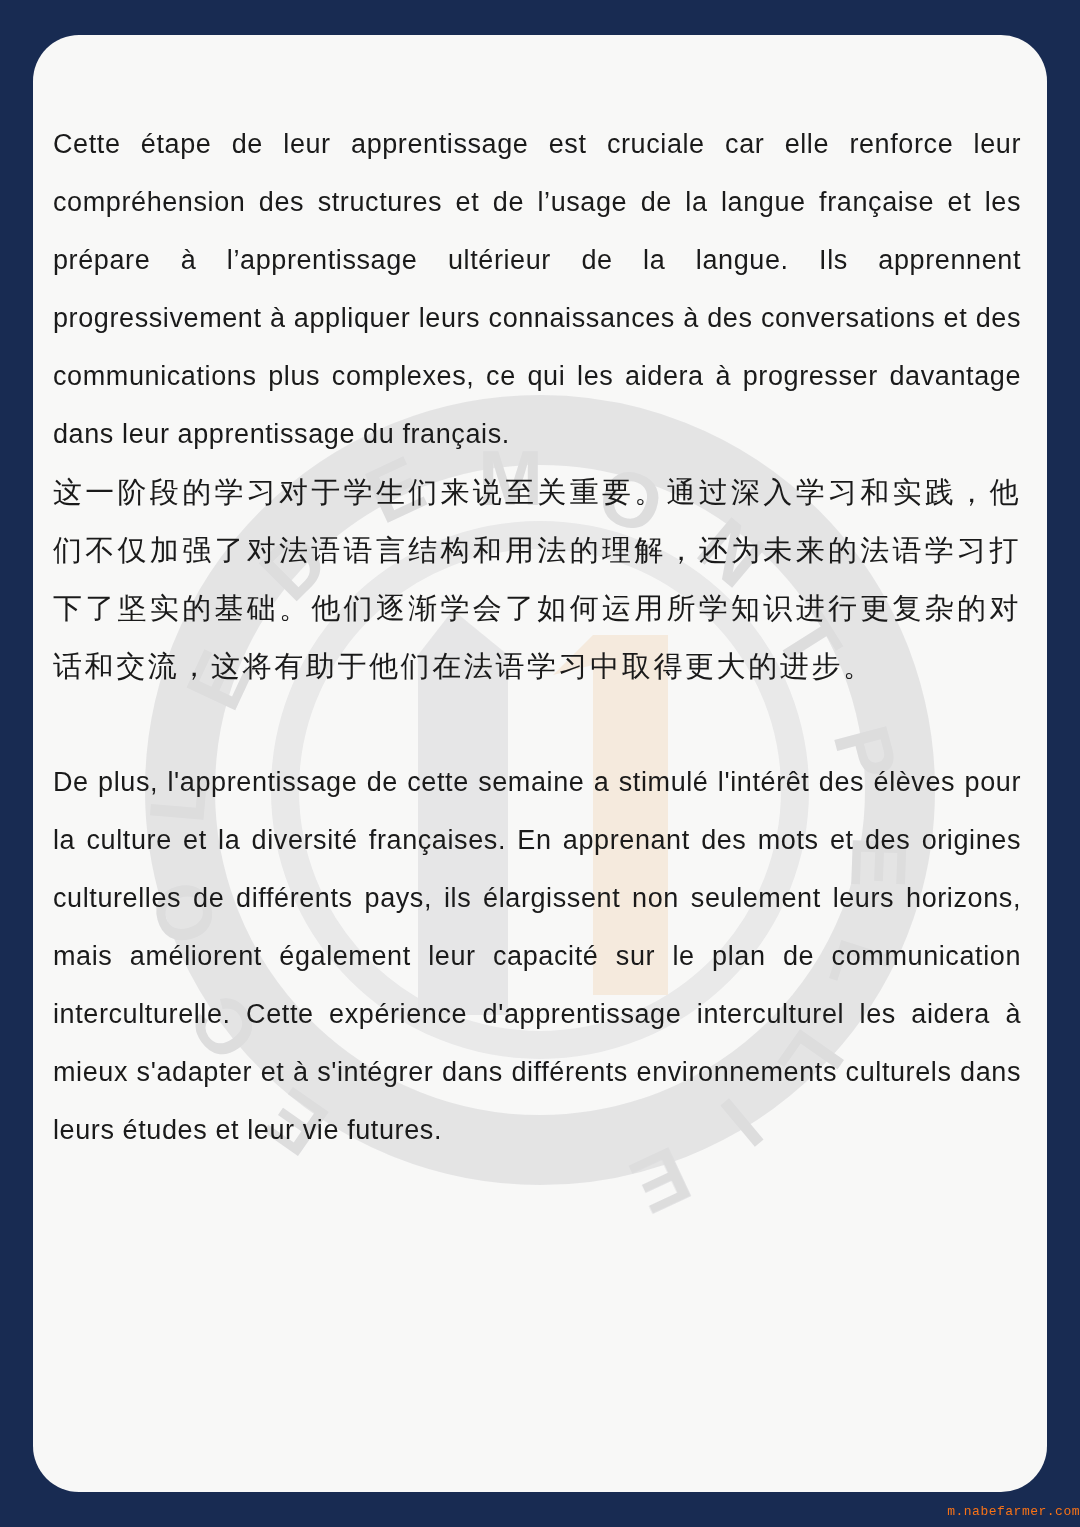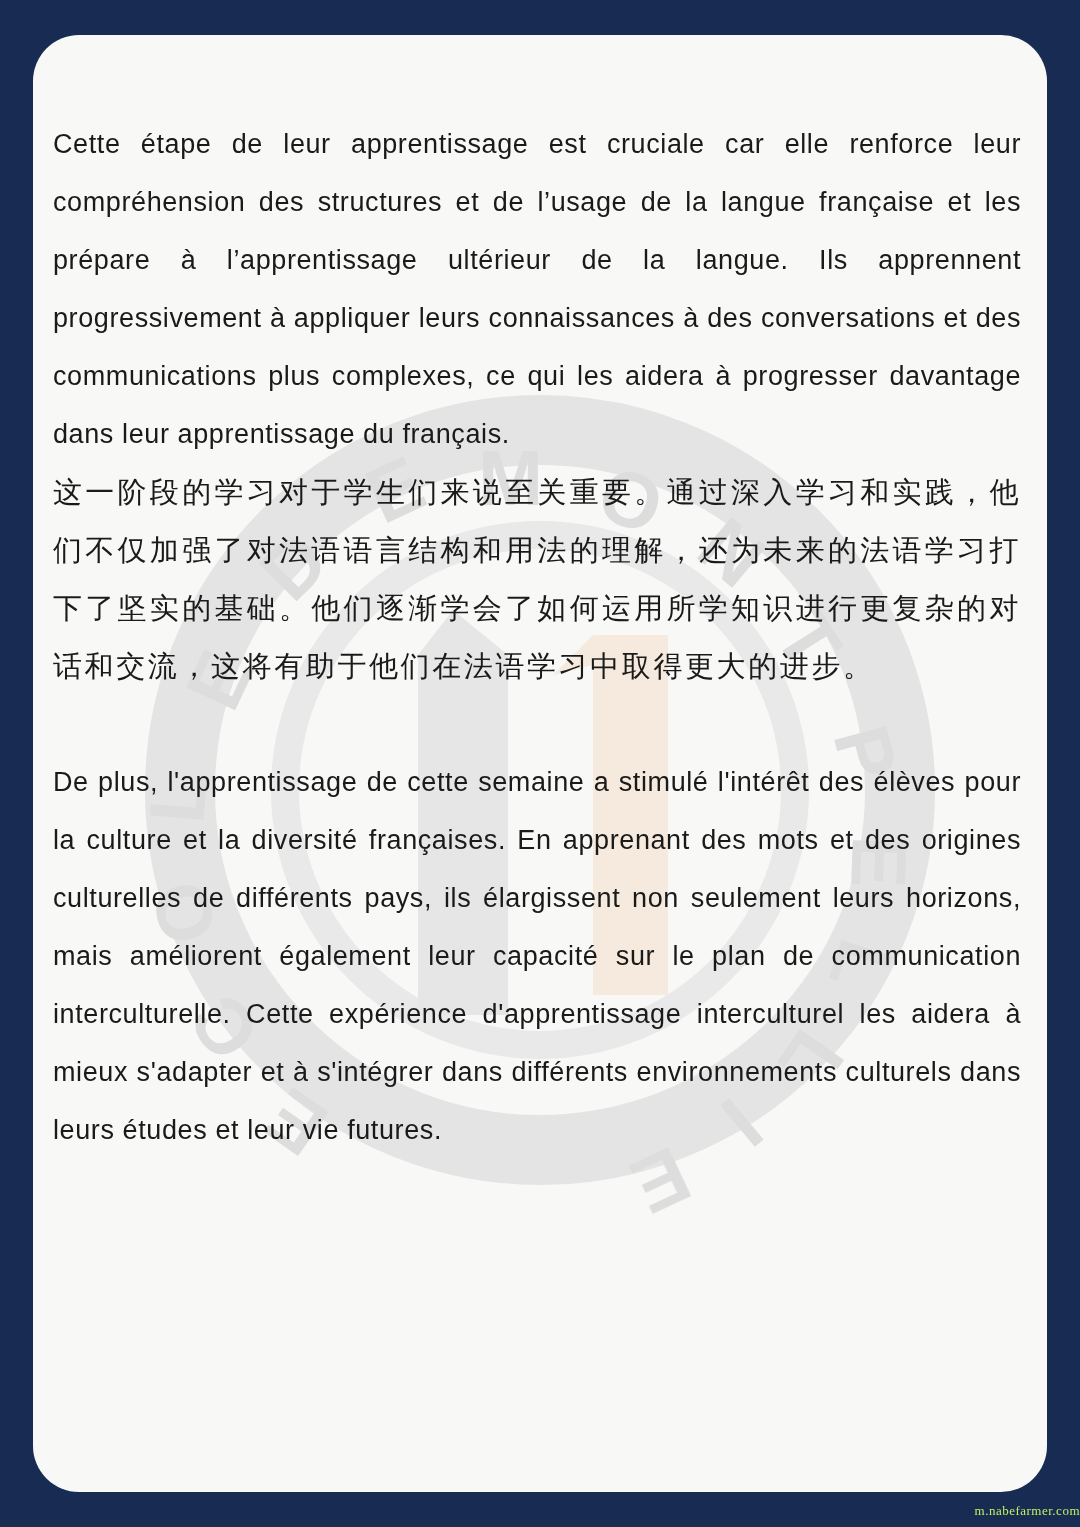--- a/index.html
+++ b/index.html
@@ -16,22 +16,22 @@
   }
   .content {
     position:absolute; left:20px; top:80px; width:968px;
     color:#1a1a1a; font-size:27px; line-height:58px;
   }
   .para { margin:0; text-align:justify; text-align-last:left; }
   .para.fr { letter-spacing:0.6px; }
   .para.zh { font-size:29px; letter-spacing:2.6px; }
   .gap { height:58px; }
   .footer {
-    position:absolute; right:0; bottom:8px; color:#bef264;
-    font-family:Liberation Serif, serif; font-size:13px; letter-spacing:0.5px;
+    position:absolute; right:0; bottom:8px; color:#f97316;
+    font-family:Liberation Mono, monospace; font-size:13px; letter-spacing:0.5px;
   }
 </style>
 </head>
 <body>
 
 <div class="card">
   <svg class="watermark" viewBox="0 0 1014 1457" xmlns="http://www.w3.org/2000/svg">
     <g opacity="0.55">
       <circle cx="507" cy="755" r="360" fill="none" stroke="#d4d4d6" stroke-width="70"></circle>
       <circle cx="507" cy="755" r="255" fill="none" stroke="#dcdcde" stroke-width="28"></circle>

